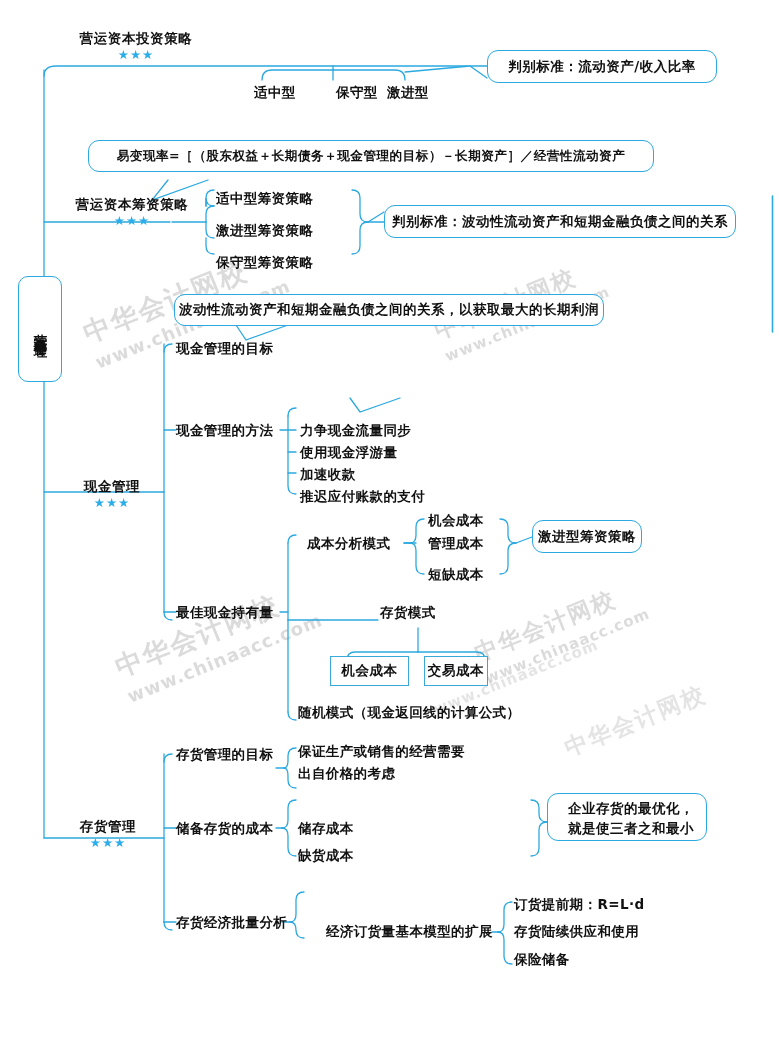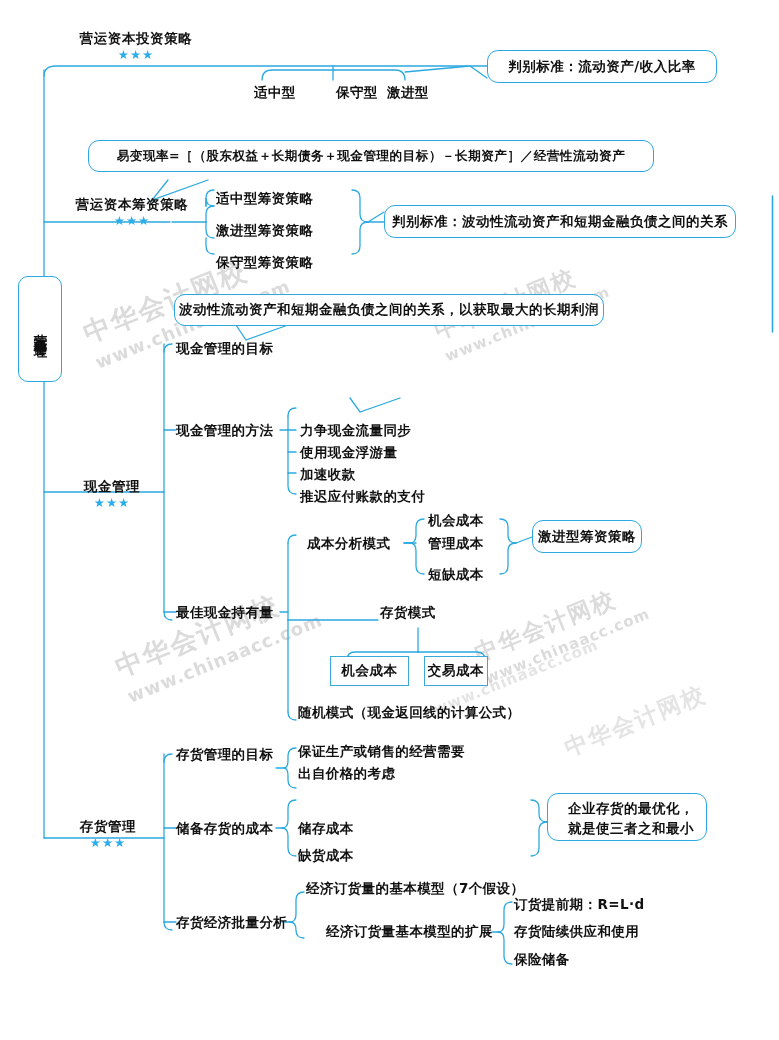--- a/index.html
+++ b/index.html
@@ -341,23 +341,20 @@
   </div>
 
   <div class="callout two-line" style="left:547px;top:793px;width:160px;height:48px;">
     <span>企业存货的最优化，</span><br>
     <span>就是使三者之和最小</span>
   </div>
 
   <div class="node" style="left:176px;top:914px;">
     <span>存货经济批量分析</span>
   </div>
-  <div class="node" style="left:306px;top:880px;">
-    <span>经济订货量的基本模型（7个假设）</span>
-  </div>
   <div class="node" style="left:306px;top:923px;margin-left:20px;">
     <span>经济订货量基本模型的扩展</span>
   </div>
 
   <div class="node" style="left:514px;top:896px;">
     <span>订货提前期：R=L·d</span>
   </div>
   <div class="node" style="left:514px;top:923px;">
     <span>存货陆续供应和使用</span>
   </div>

